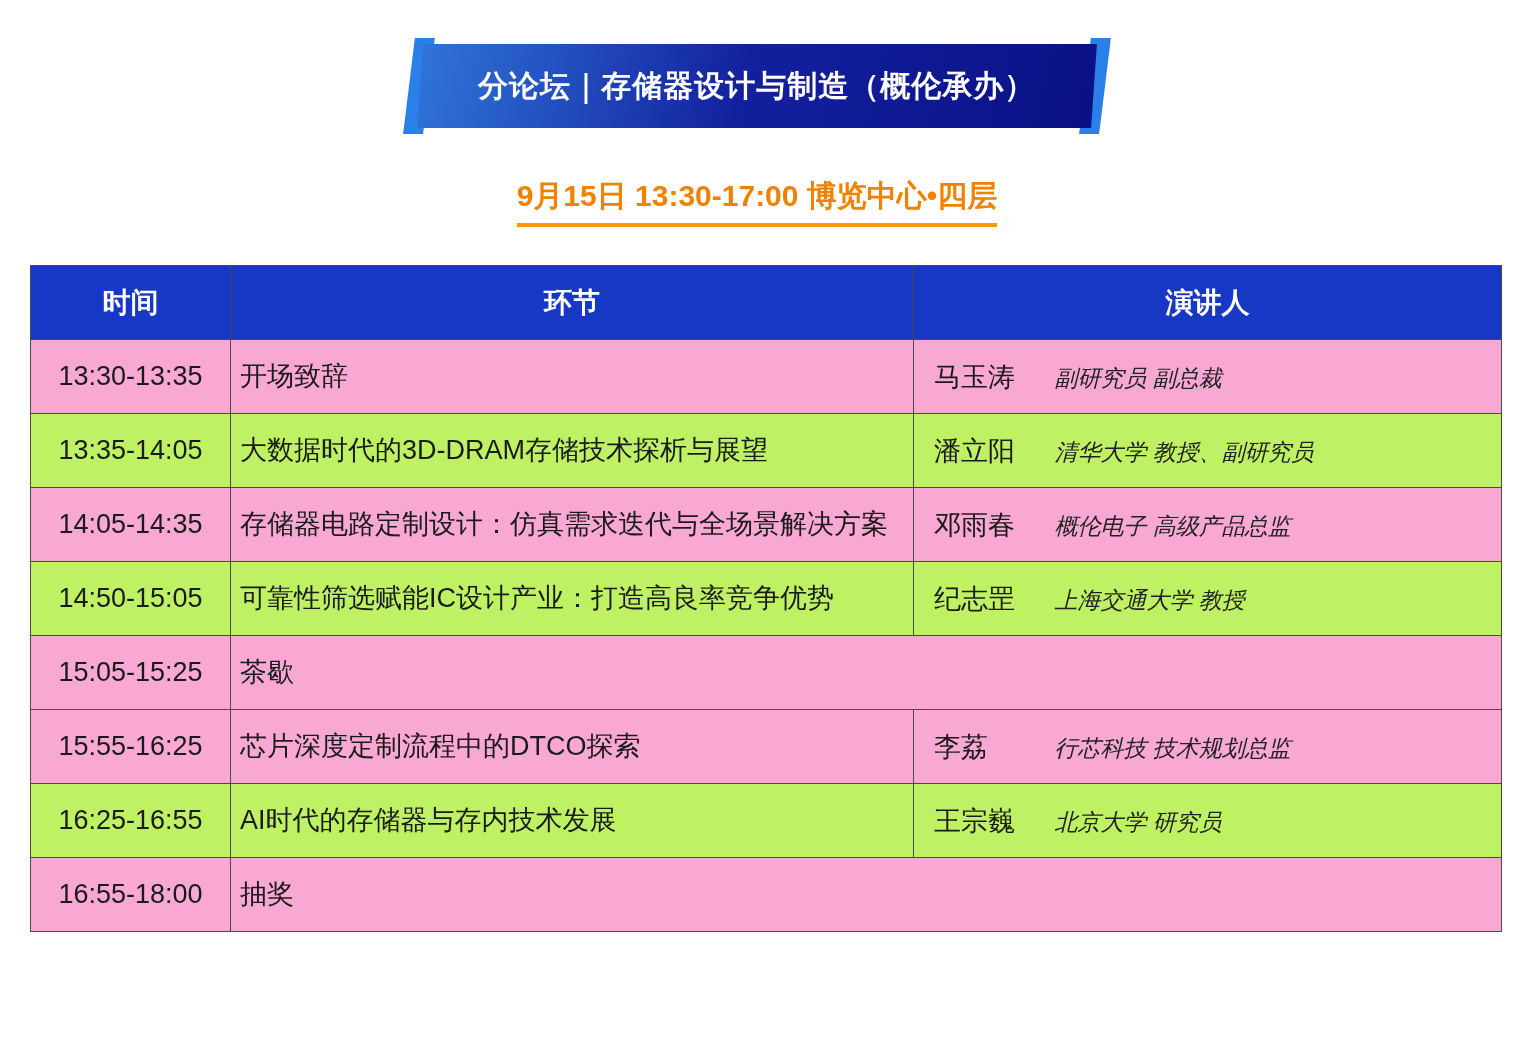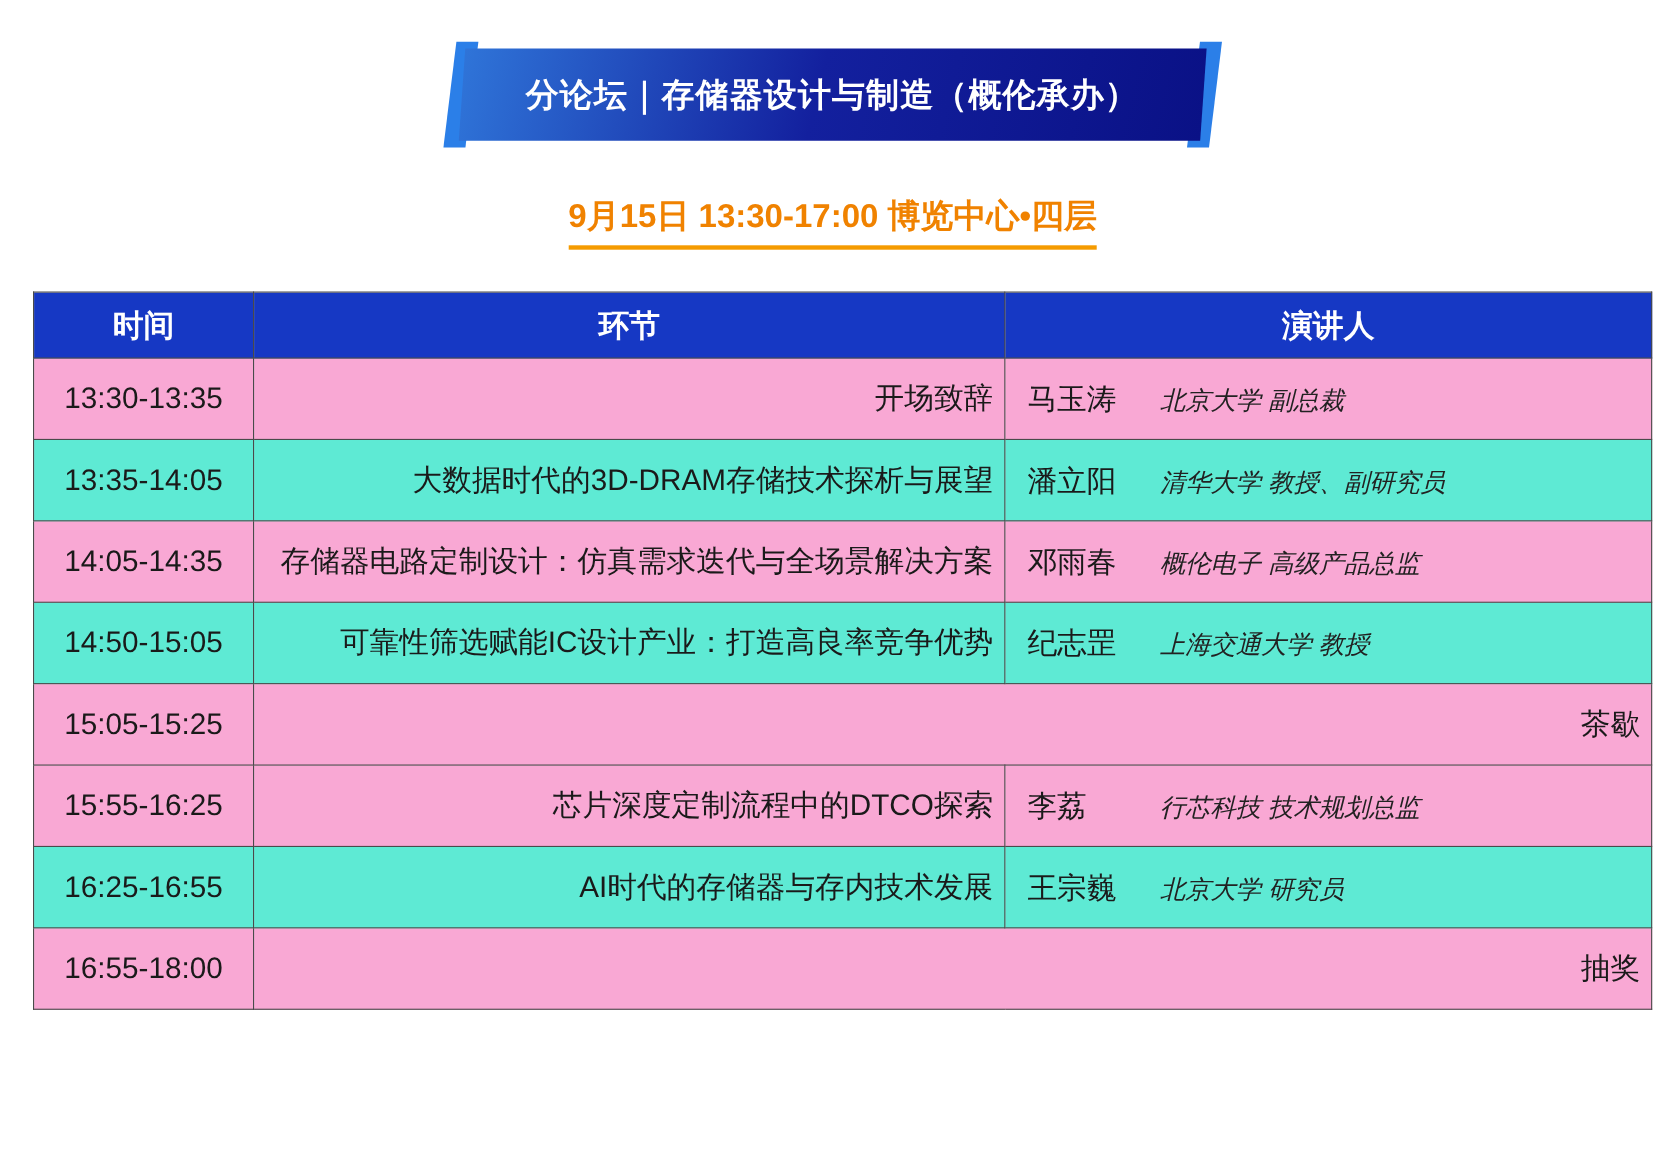--- a/index.html
+++ b/index.html
@@ -66,37 +66,37 @@
   }
   table.agenda td, table.agenda th {
     border: 1px solid #4a4a4a;
     vertical-align: middle;
   }
   th.hdr {
     background: #1638c4;
     color: #ffffff;
     font-size: 28px;
     font-weight: bold;
-    height: 60px;
+    height: 74px;
     text-align: center;
     margin-top: 44px;
   }
   tr.body-row { height: 74px; background: #f9a8d4; }
-  tr.body-row.alt { background: #5eead4; }
+  tr.body-row.alt { background: #bef264; }
 
   td.td-time {
     text-align: center;
     font-size: 27px;
     white-space: nowrap;
   }
   td.td-session {
     font-size: 27px;
     padding: 10px 10px 10px 9px;
     line-height: 1.45;
-    text-align: right;
+    text-align: left;
   }
   td.td-speaker {
     padding-left: 20px;
     text-align: left;
     white-space: nowrap;
   }
   .speaker-name {
     display: inline-block;
     min-width: 116px;
     font-size: 27px;
@@ -135,21 +135,21 @@
       <th class="hdr">环节</th>
       <th class="hdr">演讲人</th>
     </tr>
   </thead>
   <tbody id="agenda-body">
       <tr class="body-row">
     <td class="td-time">13:30-13:35</td>
     <td class="td-session">开场致辞</td>
     <td class="td-speaker">
       <span class="speaker-name">马玉涛</span>
-      <span class="speaker-affil">北京大学 副总裁</span>
+      <span class="speaker-affil">副研究员 副总裁</span>
     </td>
   </tr>
       <tr class="body-row alt">
     <td class="td-time">13:35-14:05</td>
     <td class="td-session">大数据时代的3D-DRAM存储技术探析与展望</td>
     <td class="td-speaker">
       <span class="speaker-name">潘立阳</span>
       <span class="speaker-affil">清华大学 教授、副研究员</span>
     </td>
   </tr>

